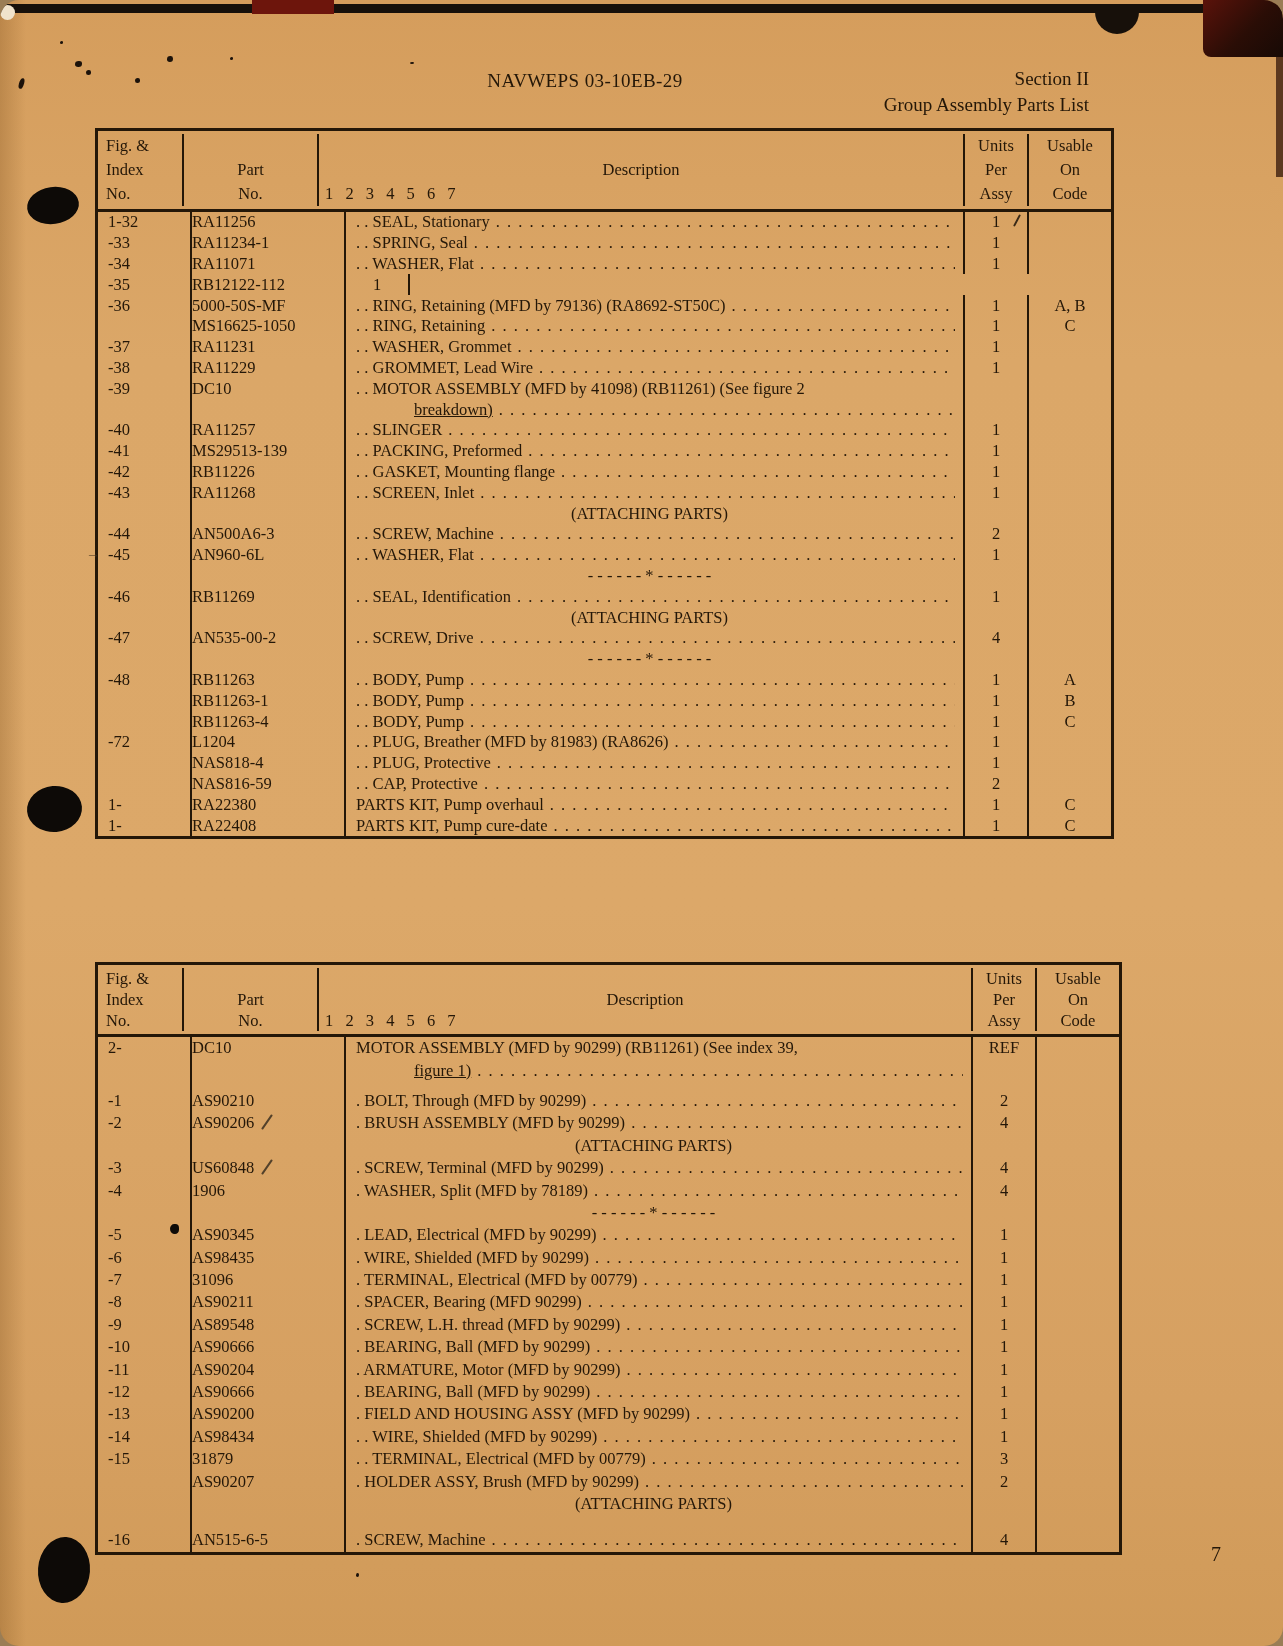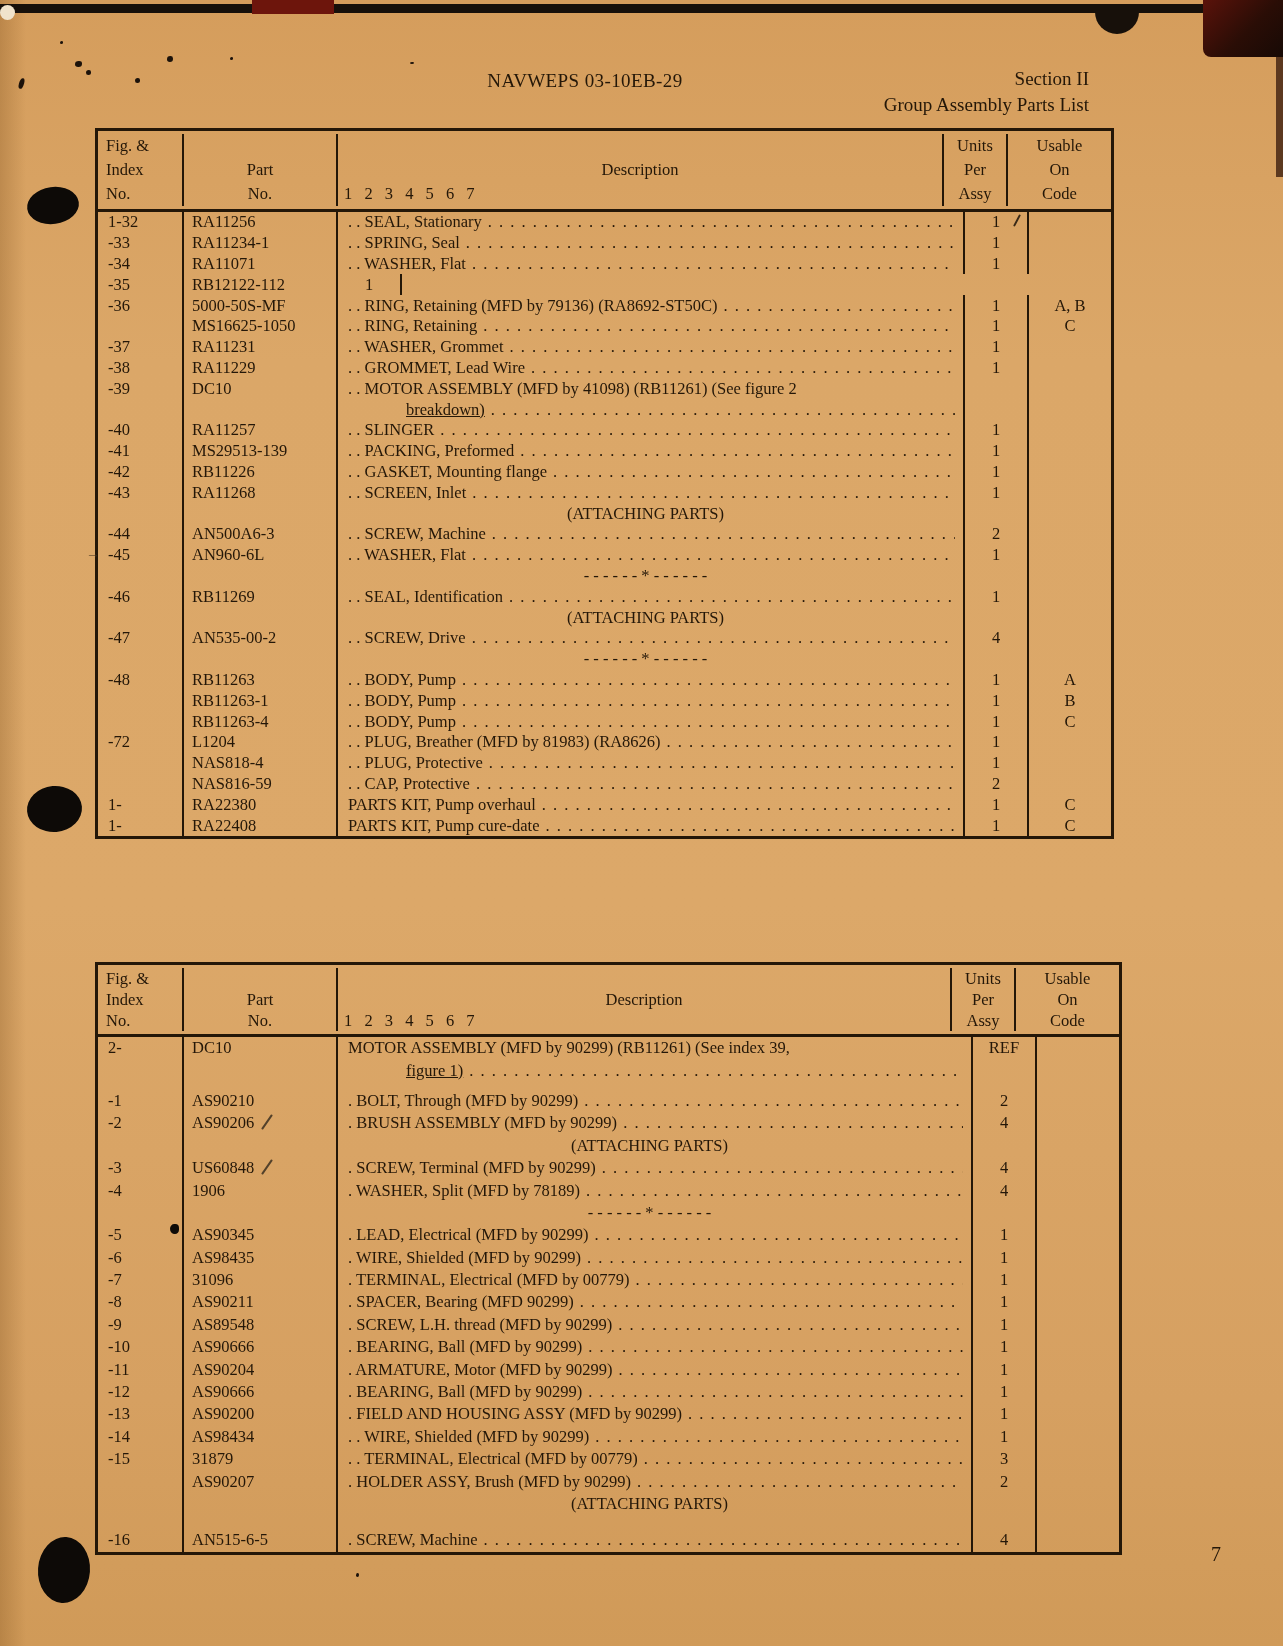--- a/index.html
+++ b/index.html
@@ -4,20 +4,21 @@
 <style>
   html,body{margin:0;padding:0;background:#9a7d55;}
   .page{
     position:relative; width:1283px; height:1646px; overflow:hidden;
     background:
       linear-gradient(90deg, rgba(120,75,25,.28) 0px, rgba(120,75,25,0) 26px),
       linear-gradient(180deg,#d59d5c 0%, #dba768 22%, #dca869 55%, #d6a061 85%, #d09a58 100%);
     color:#241708;
     font-family:"Liberation Serif","DejaVu Serif",serif;
     font-size:16.5px;
+    border-radius:19px;
   }
   
   .top-bar{position:absolute;left:0;top:4px;width:100%;height:9px;background:#17100a;}
   .top-bump{position:absolute;left:1095px;top:4px;width:44px;height:30px;background:#17100a;border-radius:0 0 22px 22px;}
   .stamp-red{position:absolute;left:252px;top:0;width:82px;height:14px;background:#6d150c;}
   .corner-tr{position:absolute;right:0;top:0;width:80px;height:57px;background:linear-gradient(135deg,#5a120a 0%,#2a0d06 55%,#170a05 100%);border-bottom-left-radius:8px;}
   .edge-r{position:absolute;right:0;top:57px;width:7px;height:120px;background:#331509;opacity:.75;}
   .white-spot{position:absolute;left:0;top:5px;width:15px;height:15px;background:#f0e3cc;border-radius:50%;}
   .punch{position:absolute;background:#0d0a07;border-radius:50%;}
   .punch.p1{left:27px;top:187px;width:52px;height:37px;transform:rotate(-8deg);}
@@ -38,31 +39,31 @@
   .doc-right{position:absolute;top:66px;right:194px;text-align:right;font-size:19px;line-height:26px;}
   .page-number{position:absolute;top:1543px;right:62px;font-size:20px;}
   
   .gtable{position:absolute;left:95px;border:3px solid #241708;}
   .t1{top:128px;width:1013px;--rh:20.8px;--hl:24px;}
   .t2{top:962px;width:1021px;--rh:22.4px;--hl:21px;}
   .t-head{display:flex;border-bottom:3px solid #241708;padding:3px 0;}
   .hc{box-sizing:border-box;padding:0 6px;}
   .hl{height:var(--hl);line-height:var(--hl);white-space:nowrap;}
   .hc-fig{width:84px;padding-left:8px;}
-  .hc-part{width:154px;border-left:2px solid #241708;text-align:center;}
+  .hc-part{width:135px;border-left:2px solid #241708;text-align:center;}
   .hc-desc{flex:1;border-left:2px solid #241708;}
   .hc-desc .hl:nth-child(2){text-align:center;}
   .hc-desc .hl:nth-child(3){letter-spacing:4px;}
   .hc-units{width:64px;border-left:2px solid #241708;text-align:center;padding:0 2px;}
-  .hc-code{width:105px;border-left:2px solid #241708;text-align:center;}
+  .hc-code{width:84px;border-left:2px solid #241708;text-align:center;}
   .t-row{display:flex;height:var(--rh);align-items:center;position:relative;}
   .cell{box-sizing:border-box;height:100%;display:flex;align-items:center;white-space:nowrap;}
   .c-fig{width:84px;padding-left:10px;position:relative;}
   .c-fig.sub{}
-  .c-part{width:154px;border-left:2px solid #241708;padding-left:8px;}
+  .c-part{width:154px;border-left:2px solid #241708;margin-left:8px;}
   .c-desc{flex:1;border-left:2px solid #241708;padding:0 8px 0 10px;overflow:hidden;}
   .c-desc.center{justify-content:center;padding-right:20px;}
   .dtext.cont{padding-left:58px;text-decoration:underline;}
   .dots{flex:1;overflow:hidden;margin-left:6px;}
   .dots::after{
     letter-spacing:1.5px;
     content:". . . . . . . . . . . . . . . . . . . . . . . . . . . . . . . . . . . . . . . . . . . . . . . . . . . . . . . . . . . . . . . . . . . . . . . . . . . . . . . . . . . . . . . . . . . .";
   }
   .c-units{width:64px;border-left:2px solid #241708;justify-content:center;position:relative;}
   .c-code{width:84px;border-left:2px solid #241708;justify-content:center;}

